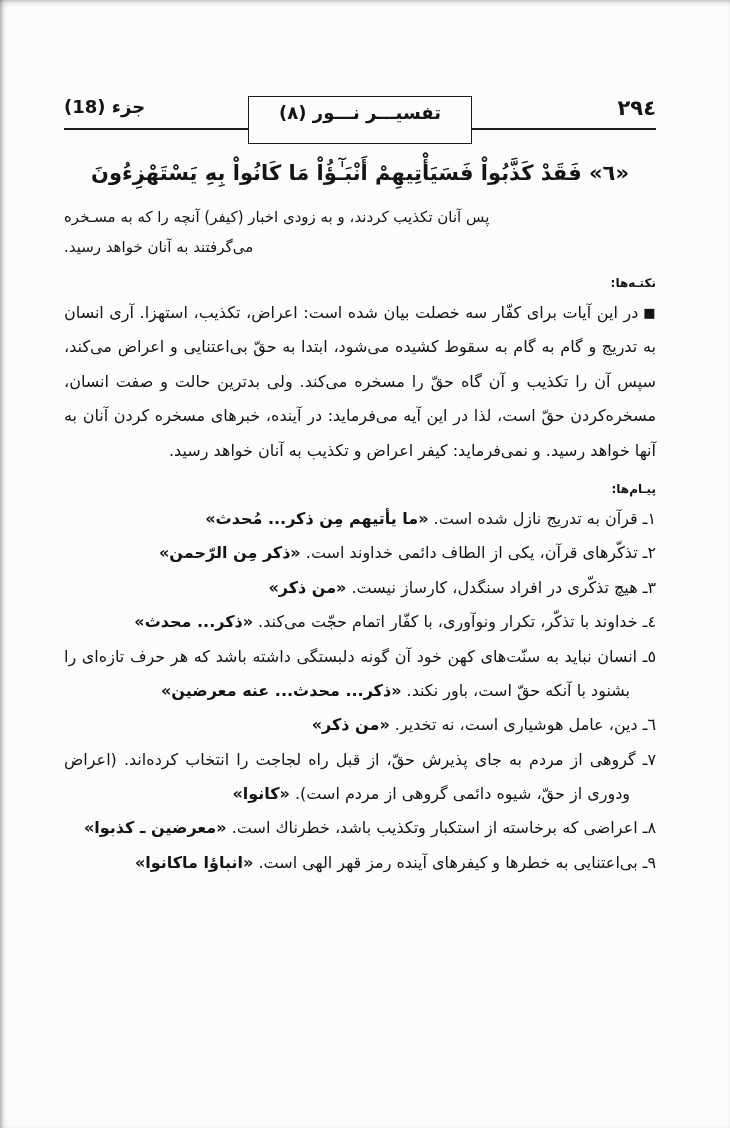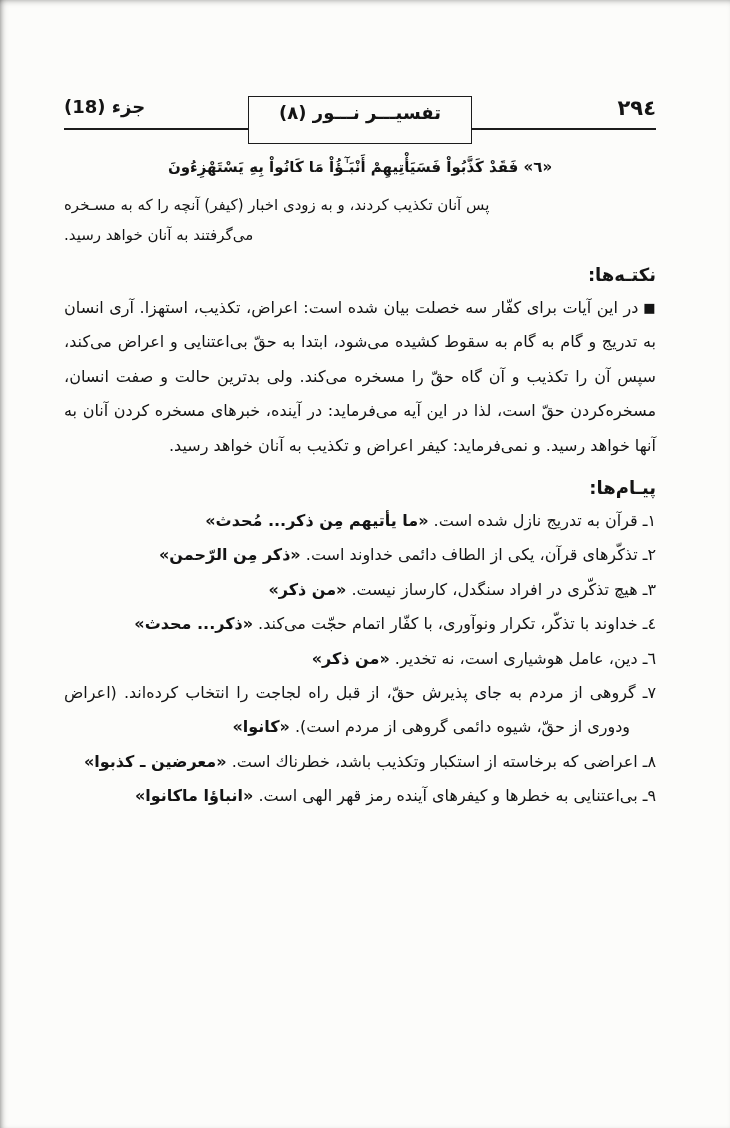--- a/index.html
+++ b/index.html
@@ -51,34 +51,34 @@
     white-space: nowrap;
   }
   .juz {
     justify-self: end;
     font-size: 18px;
     align-self: start;
   }
   
   .verse {
     text-align: center;
-    font-size: 15px;
+    font-size: 21px;
     font-weight: bold;
     line-height: 2.0;
     margin: 10px 0 8px;
   }
   .translation {
     text-align: left;
     font-size: 15px;
     line-height: 2.0;
     margin-bottom: 12px;
   }
   
   .section-heading {
-    font-size: 18px;
+    font-size: 12px;
     font-weight: bold;
     margin: 14px 0 6px;
   }
   .notes-paragraph {
     font-size: 16px;
     line-height: 2.15;
     text-align: justify;
   }
   .bullet-square {
     font-size: 13px;
@@ -119,19 +119,20 @@
 
   <p class="notes-paragraph"><span class="bullet-square">■</span><span>در اين آيات براى كفّار سه خصلت بيان شده است: اعراض، تكذيب، استهزا. آرى انسان به تدريج و گام به گام به سقوط كشيده مى‌شود، ابتدا به حقّ بى‌اعتنايى و اعراض مى‌كند، سپس آن را تكذيب و آن گاه حقّ را مسخره مى‌كند. ولى بدترين حالت و صفت انسان، مسخره‌كردن حقّ است، لذا در اين آيه مى‌فرمايد: در آينده، خبرهاى مسخره كردن آنان به آنها خواهد رسيد. و نمى‌فرمايد: كيفر اعراض و تكذيب به آنان خواهد رسيد.</span></p>
 
   <h2 class="section-heading">پيـام‌ها:</h2>
 
   <div class="messages-list">
       <div class="message-item">١ـ قرآن به تدريج نازل شده است. <b class="citation">«ما يأتيهم مِن ذكر... مُحدث»</b></div>
       <div class="message-item">٢ـ تذكّرهاى قرآن، يكى از الطاف دائمى خداوند است. <b class="citation">«ذكر مِن الرّحمن»</b></div>
       <div class="message-item">٣ـ هيچ تذكّرى در افراد سنگدل، كارساز نيست. <b class="citation">«من ذكر»</b></div>
       <div class="message-item">٤ـ خداوند با تذكّر، تكرار ونوآورى، با كفّار اتمام حجّت مى‌كند. <b class="citation">«ذكر... محدث»</b></div>
+      <div class="message-item">٥ـ انسان نبايد به سنّت‌هاى كهن خود آن گونه دلبستگى داشته باشد كه هر حرف تازه‌اى را بشنود با آنكه حقّ است، باور نكند. <b class="citation">«ذكر... محدث... عنه معرضين»</b></div>
       <div class="message-item">٦ـ دين، عامل هوشيارى است، نه تخدير. <b class="citation">«من ذكر»</b></div>
       <div class="message-item">٧ـ گروهى از مردم به جاى پذيرش حقّ، از قبل راه لجاجت را انتخاب كرده‌اند. (اعراض ودورى از حقّ، شيوه دائمى گروهى از مردم است). <b class="citation">«كانوا»</b></div>
       <div class="message-item">٨ـ اعراضى كه برخاسته از استكبار وتكذيب باشد، خطرناك است. <b class="citation">«معرضين ـ كذبوا»</b></div>
       <div class="message-item">٩ـ بى‌اعتنايى به خطرها و كيفرهاى آينده رمز قهر الهى است. <b class="citation">«انباؤا ماكانوا»</b></div>
     </div>
 
 </div>
 
 </body></html>

